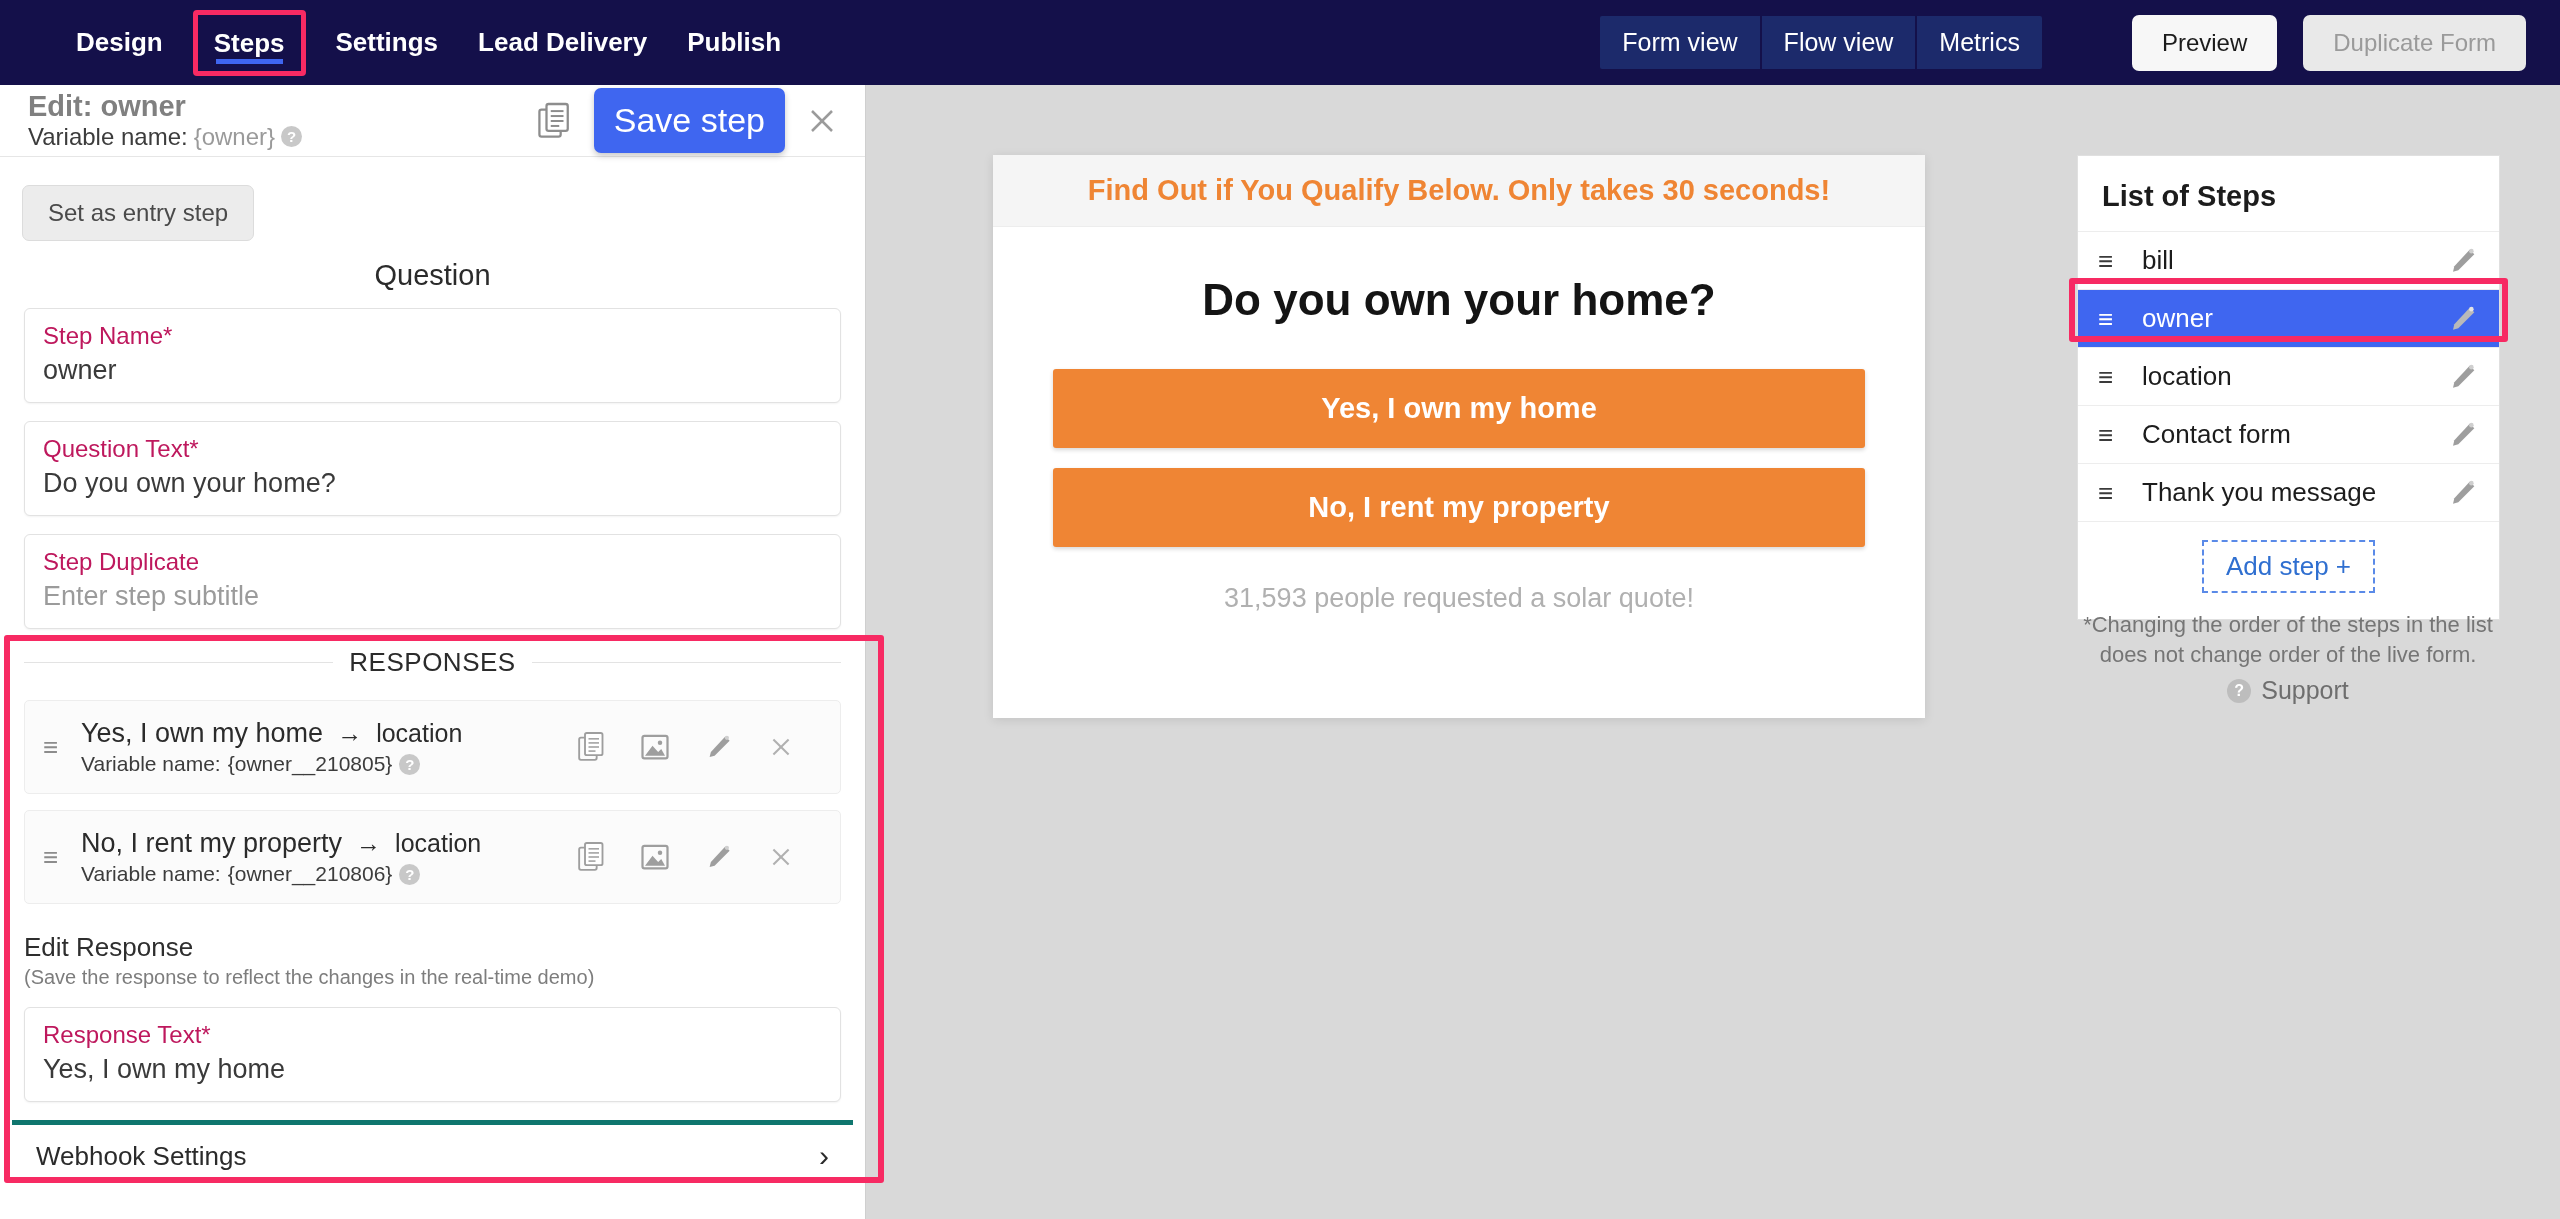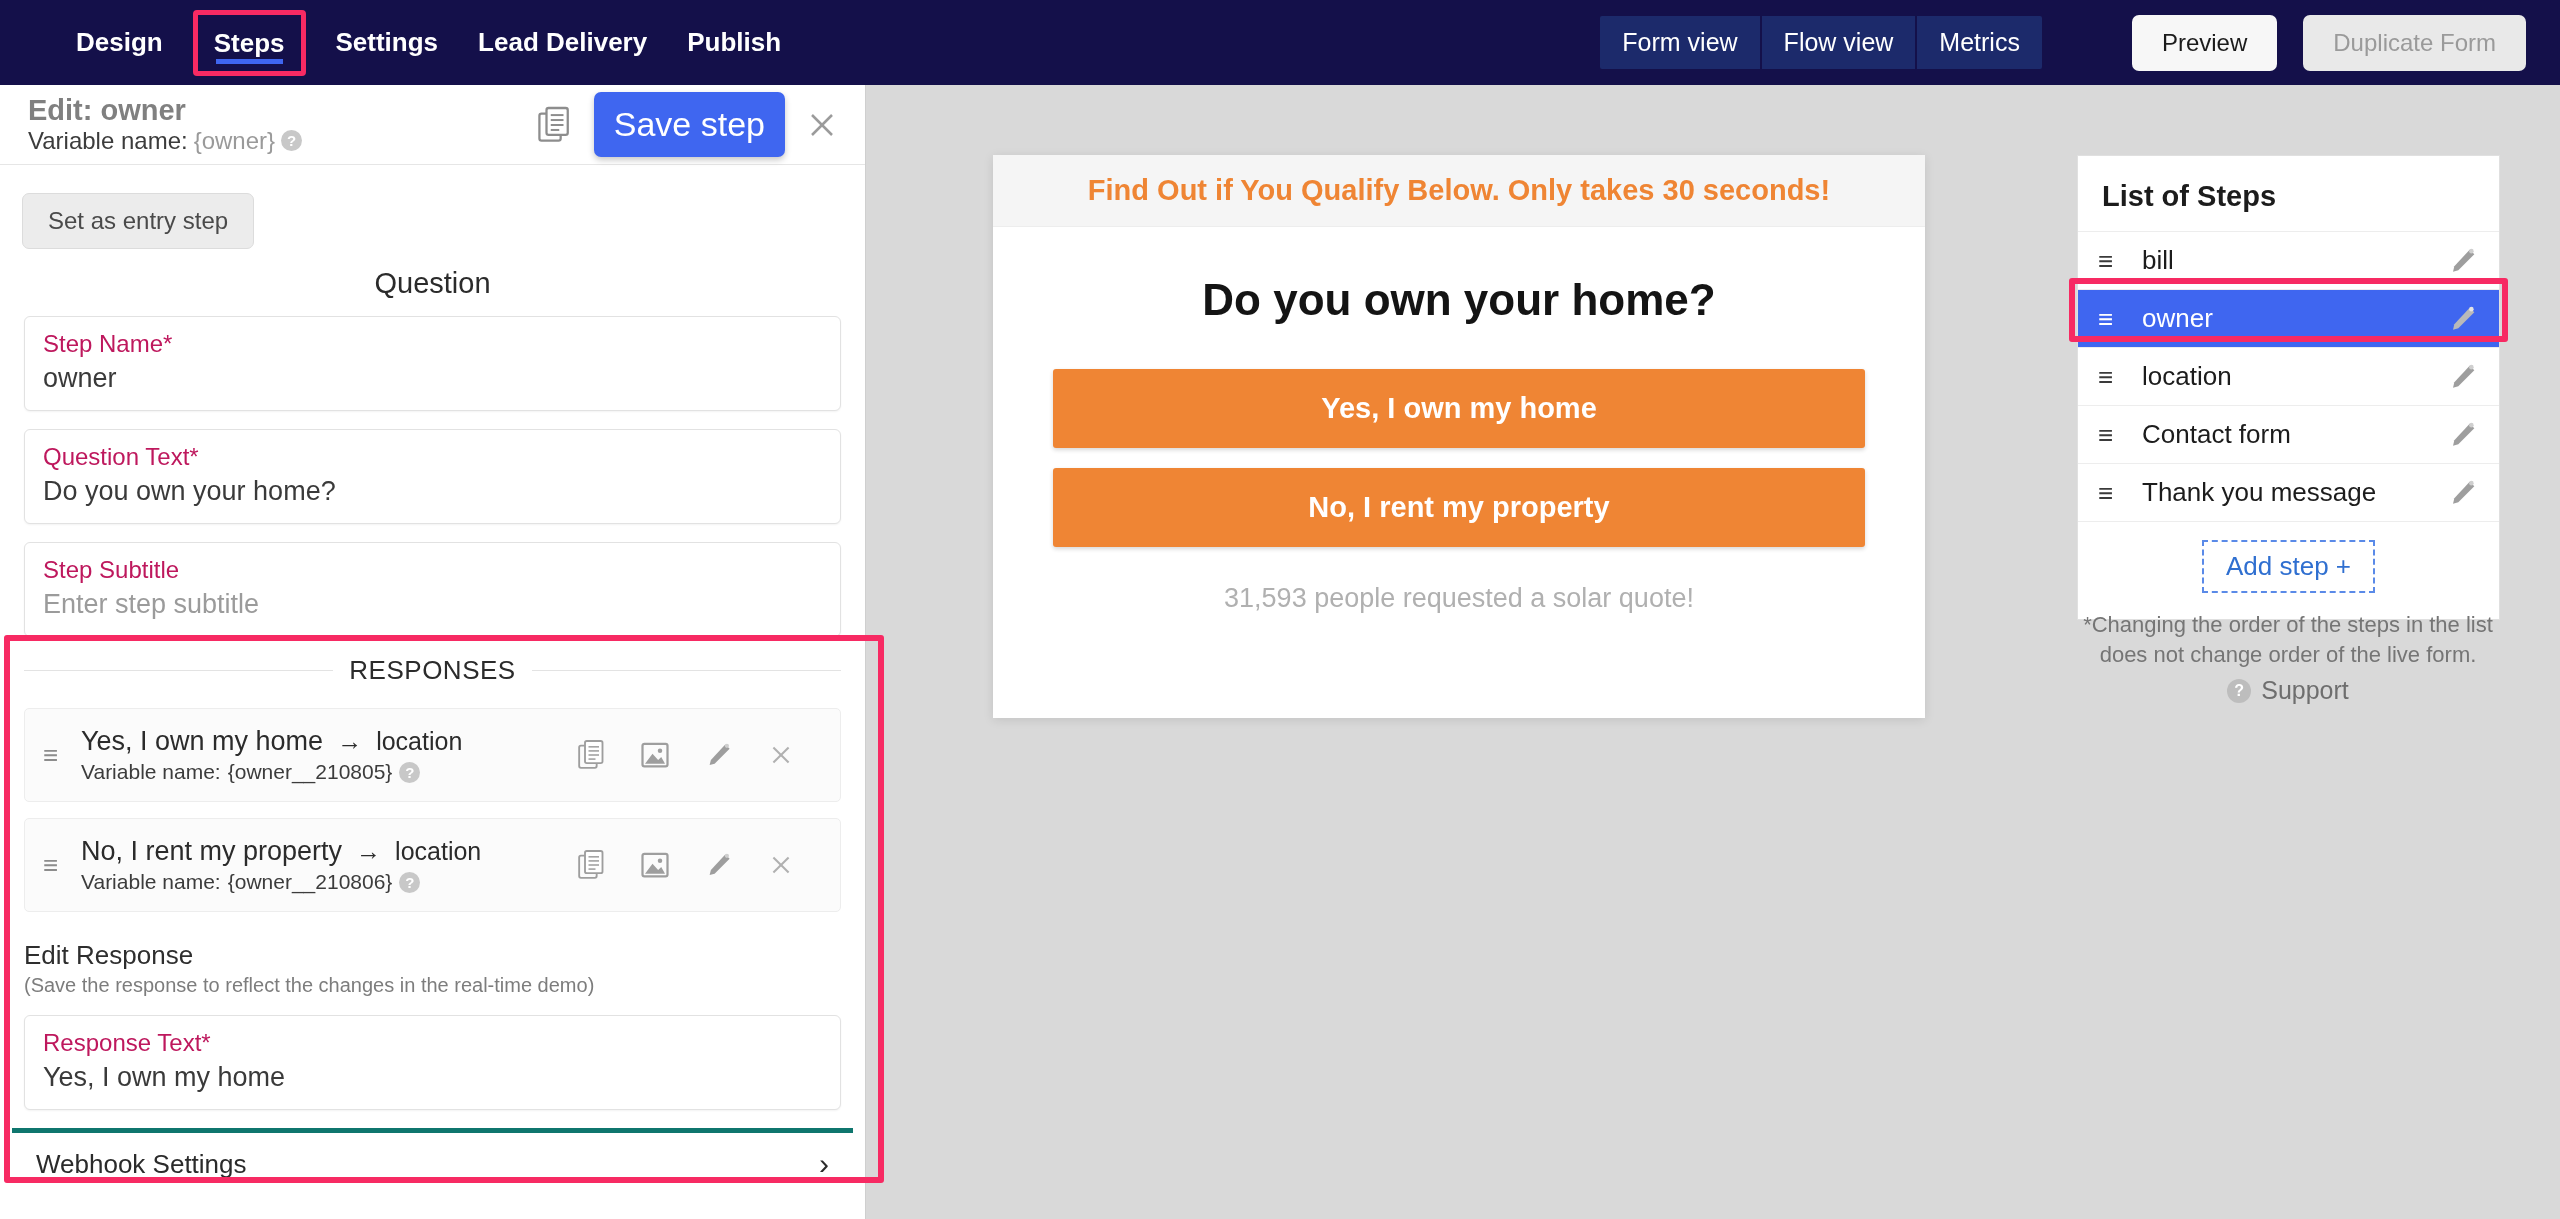--- a/index.html
+++ b/index.html
@@ -73,21 +73,21 @@
   .nav-btn.first { margin-left: 90px; }
 
   
   .leftpanel {
     position: absolute; top: 85px; left: 0;
     width: 866px; height: 1134px;
     background: #ffffff;
     border-right: 1px solid #cfcfcf;
   }
   .lp-header {
-    height: 80px; display: flex; align-items: center;
+    height: 72px; display: flex; align-items: center;
     padding: 0 28px; border-bottom: 1px solid #e6e6e6;
   }
   .lp-title-block { display: flex; flex-direction: column; justify-content: center; }
   .lp-title { font-size: 29px; color: #808080; font-weight: bold; line-height: 1.12; }
   .lp-subtitle { font-size: 24px; color: #3c3c3c; display: flex; align-items: center; gap: 6px; line-height: 1.15; }
   .lp-subtitle .varval { color: #9a9a9a; }
   .qmark {
     display: inline-flex; align-items: center; justify-content: center;
     width: 21px; height: 21px; border-radius: 50%;
     background: #c8c8c8; color: #ffffff; font-size: 15px; font-weight: bold;
@@ -310,21 +310,21 @@
       <div class="field-label">Step Name*</div>
       <div class="field-value">owner</div>
     </div>
 
     <div class="field">
       <div class="field-label">Question Text*</div>
       <div class="field-value">Do you own your home?</div>
     </div>
 
     <div class="field">
-      <div class="field-label">Step Subtitle</div>
+      <div class="field-label">Step Duplicate</div>
       <div class="field-value placeholder">Enter step subtitle</div>
     </div>
 
     <div class="responses-wrap">
       <div class="resp-header">
         <span class="line"></span>
         <span class="txt">RESPONSES</span>
         <span class="line"></span>
       </div>
 

